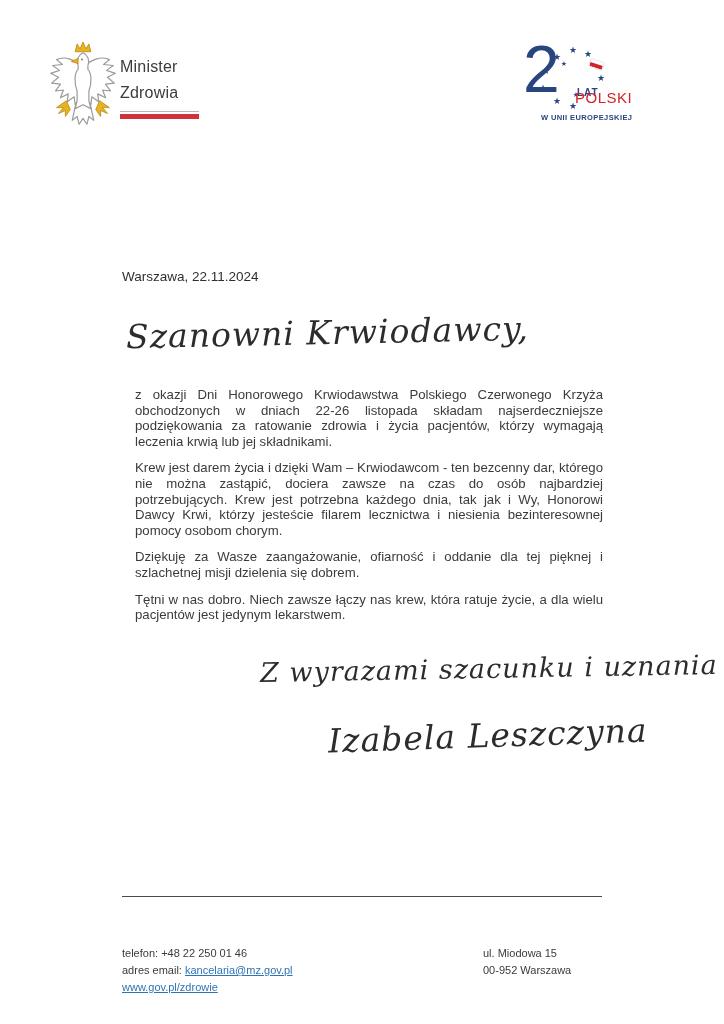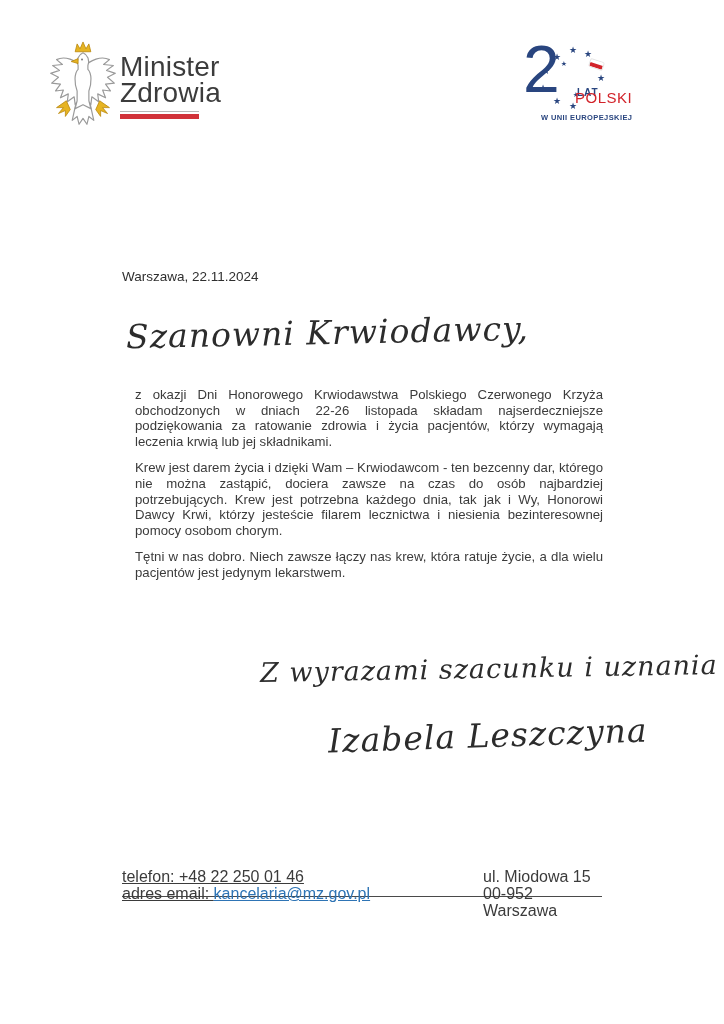--- a/index.html
+++ b/index.html
@@ -10,21 +10,21 @@
     font-family:"Liberation Sans", sans-serif;
     color:#3b3b3b;
     overflow:hidden;
     border-right:1px solid #e9edec;
   }
 
   
   .eagle{position:absolute;left:48px;top:40px;width:70px;height:98px;}
   .ministry-name{
     position:absolute;left:120px;top:54px;
-    font-size:28px;line-height:26px;color:#3c3c3c;
+    font-size:16px;line-height:26px;color:#3c3c3c;
     letter-spacing:0.2px;
   }
   .logo-grayline{position:absolute;left:120px;top:111px;width:79px;height:1px;background:#b7b7b7;}
   .logo-redbar{position:absolute;left:120px;top:114px;width:79px;height:5px;background:#d13239;}
 
   
   .anniv{position:absolute;left:525px;top:45px;width:90px;height:78px;}
   .anniv .big2{
     position:absolute;left:-2px;top:-9px;
     font-size:66px;line-height:66px;font-weight:400;color:#29457f;
@@ -52,21 +52,21 @@
 
   .bodytext{position:absolute;left:122px;top:387px;width:481px;}
   .bodytext p{
     margin:0 0 11px 13px;
     font-size:13.2px;line-height:15.6px;
     text-align:justify;color:#3b3b3b;
   }
 
   
   .footer-rule{position:absolute;left:122px;top:896px;width:480px;height:1px;background:#4a4a4a;}
-  .footer{position:absolute;left:122px;top:868px;width:480px;font-size:16px;line-height:17px;color:#3b3b3b;text-decoration:underline;}
+  .footer{position:absolute;left:122px;top:945px;width:480px;font-size:11px;line-height:17px;color:#3b3b3b;}
   .footer .right{position:absolute;left:361px;top:0;}
   .footer a{color:#2e74b5;text-decoration:underline;cursor:pointer;}
 </style>
 </head>
 <body>
 
 <div class="page">
 
   <svg class="eagle" viewBox="0 0 70 100" xmlns="http://www.w3.org/2000/svg">
 
@@ -116,29 +116,31 @@
     <div class="sub">W UNII EUROPEJSKIEJ</div>
   </div>
 
   <div class="dateline">Warszawa, 22.11.2024</div>
 
   <div class="hand salutation">Szanowni Krwiodawcy,</div>
 
   <div class="bodytext">
     <p>z okazji Dni Honorowego Krwiodawstwa Polskiego Czerwonego Krzyża obchodzonych w dniach 22-26 listopada składam najserdeczniejsze podziękowania za ratowanie zdrowia i życia pacjentów, którzy wymagają leczenia krwią lub jej składnikami.</p>
     <p>Krew jest darem życia i dzięki Wam – Krwiodawcom - ten bezcenny dar, którego nie można zastąpić, dociera zawsze na czas do osób najbardziej potrzebujących. Krew jest potrzebna każdego dnia, tak jak i Wy, Honorowi Dawcy Krwi, którzy jesteście filarem lecznictwa i niesienia bezinteresownej pomocy osobom chorym.</p>
+    <p>Dziękuję za Wasze zaangażowanie, ofiarność i oddanie dla tej pięknej i szlachetnej misji dzielenia się dobrem.</p>
     <p>Tętni w nas dobro. Niech zawsze łączy nas krew, która ratuje życie, a dla wielu pacjentów jest jedynym lekarstwem.</p>
   </div>
 
   <div class="hand closing">Z wyrazami szacunku i uznania</div>
   <div class="hand signature">Izabela Leszczyna</div>
 
   <div class="footer-rule"></div>
   <div class="footer">
     <div>telefon: +48 22 250 01 46</div>
     <div><span>adres email: </span><a>kancelaria@mz.gov.pl</a></div>
+    <div><a>www.gov.pl/zdrowie</a></div>
     <div class="right">
       <div>ul. Miodowa 15</div>
       <div>00-952 Warszawa</div>
     </div>
   </div>
 
 </div>
 
 </body></html>

